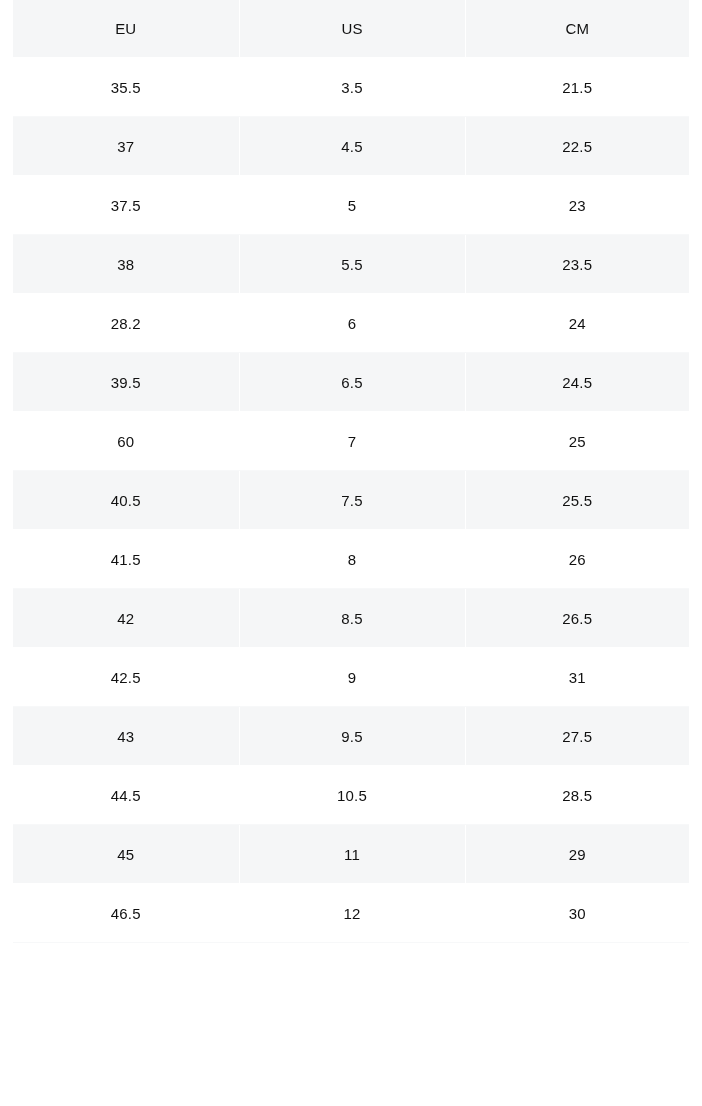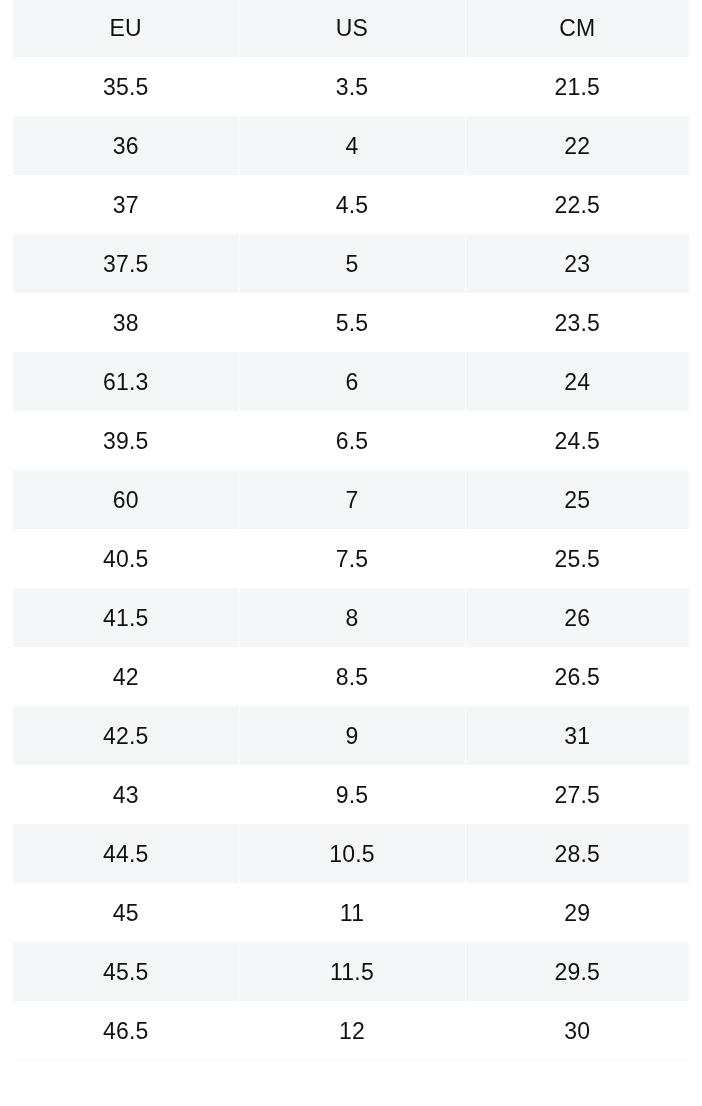--- a/index.html
+++ b/index.html
@@ -34,21 +34,21 @@
   }
 
   .size-table col.col-eu { width: 226px; }
   .size-table col.col-us { width: 226px; }
   .size-table col.col-cm { width: 224px; }
 
   .size-table th,
   .size-table td {
     text-align: center;
     vertical-align: middle;
-    font-size: 23px;
+    font-size: 15px;
     font-weight: 400;
     color: #111111;
     letter-spacing: 0.2px;
     padding: 0;
     border-right: 1px solid #ffffff;
     border-bottom: 1px solid #ffffff;
   }
 
   .size-table th:last-child,
   .size-table td:last-child {
@@ -95,41 +95,36 @@
         <th>CM</th>
       </tr>
     </thead>
     <tbody id="table-body">
         <tr>
           <td>35.5</td>
           <td>3.5</td>
           <td>21.5</td>
         </tr>
         <tr>
-          <td>36</td>
-          <td>4</td>
-          <td>22</td>
-        </tr>
-        <tr>
           <td>37</td>
           <td>4.5</td>
           <td>22.5</td>
         </tr>
         <tr>
           <td>37.5</td>
           <td>5</td>
           <td>23</td>
         </tr>
         <tr>
           <td>38</td>
           <td>5.5</td>
           <td>23.5</td>
         </tr>
         <tr>
-          <td>61.3</td>
+          <td>28.2</td>
           <td>6</td>
           <td>24</td>
         </tr>
         <tr>
           <td>39.5</td>
           <td>6.5</td>
           <td>24.5</td>
         </tr>
         <tr>
           <td>60</td>
@@ -165,24 +160,19 @@
           <td>44.5</td>
           <td>10.5</td>
           <td>28.5</td>
         </tr>
         <tr>
           <td>45</td>
           <td>11</td>
           <td>29</td>
         </tr>
         <tr>
-          <td>45.5</td>
-          <td>11.5</td>
-          <td>29.5</td>
-        </tr>
-        <tr>
           <td>46.5</td>
           <td>12</td>
           <td>30</td>
         </tr>
       </tbody>
   </table>
 </div>
 
 </body></html>

